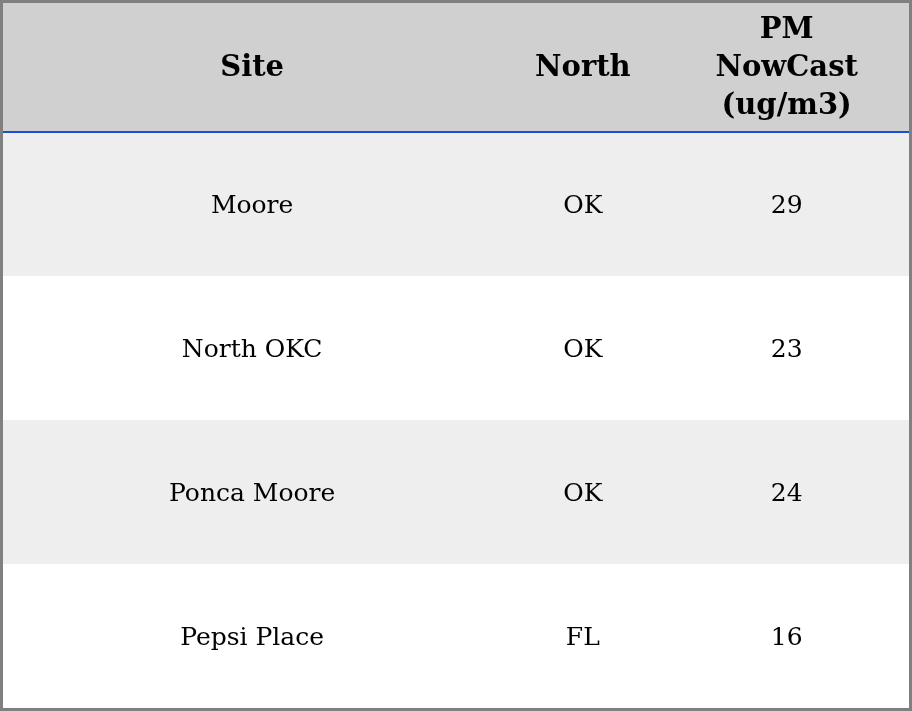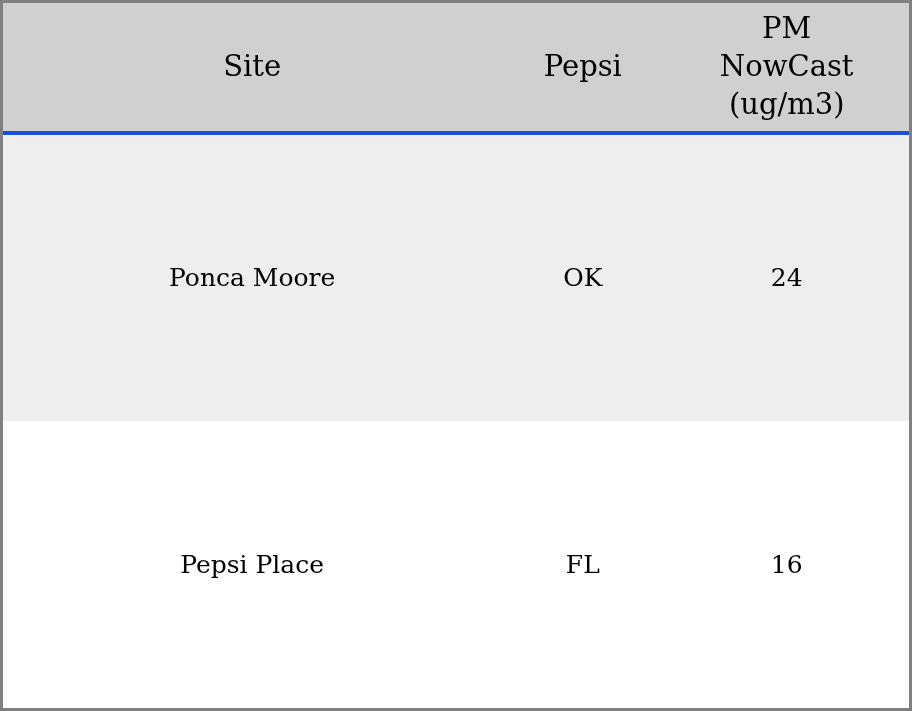--- a/index.html
+++ b/index.html
@@ -22,22 +22,22 @@
     table-layout: fixed;
     font-family: "DejaVu Serif", "Liberation Serif", serif;
     color: #000000;
   }
   col.c-site  { width: 55%; }
   col.c-state { width: 18%; }
   col.c-pm    { width: 27%; }
   thead th {
     height: 128px;
     background: #d0d0d0;
-    border-bottom: 4px solid #1d4ed8;
-    font-weight: normal;
+    border-bottom: 2px solid #1d4ed8;
+    font-weight: bold;
     font-size: 29px;
     line-height: 1.3;
     text-align: center;
     vertical-align: middle;
     padding: 0;
   }
   thead th .th-label {
     display: inline-block;
     max-width: 165px;
   }
@@ -60,28 +60,38 @@
       <col class="c-site">
       <col class="c-state">
       <col class="c-pm">
     </colgroup>
     <thead>
       <tr>
         <th>
           <span class="th-label">Site</span>
         </th>
         <th>
-          <span class="th-label">Pepsi</span>
+          <span class="th-label">North</span>
         </th>
         <th>
           <span class="th-label">PM NowCast (ug/m3)</span>
         </th>
       </tr>
     </thead>
     <tbody>
+      <tr>
+        <td>Moore</td>
+        <td>OK</td>
+        <td>29</td>
+      </tr>
+      <tr>
+        <td>North OKC</td>
+        <td>OK</td>
+        <td>23</td>
+      </tr>
       <tr>
         <td>Ponca Moore</td>
         <td>OK</td>
         <td>24</td>
       </tr>
       <tr>
         <td>Pepsi Place</td>
         <td>FL</td>
         <td>16</td>
       </tr>

